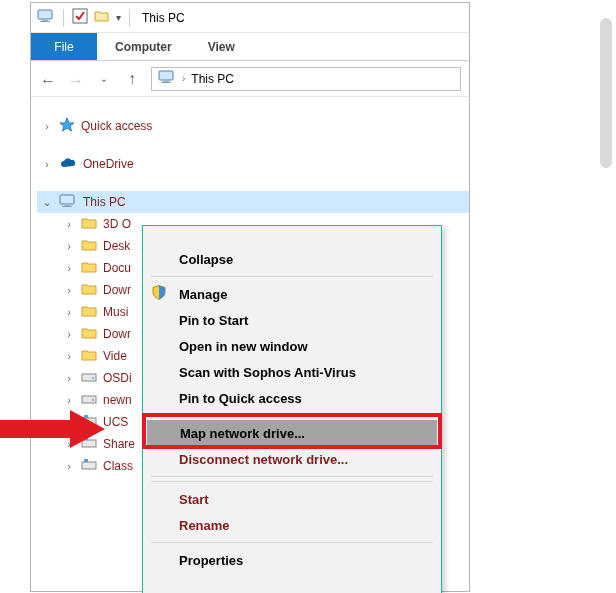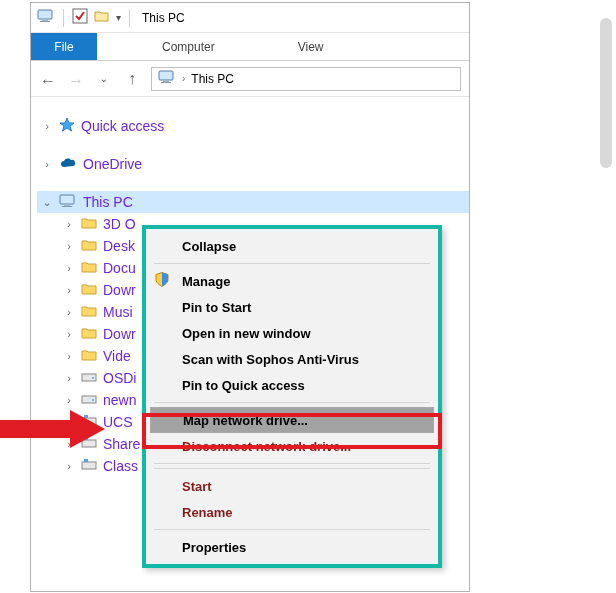--- a/index.html
+++ b/index.html
@@ -38,32 +38,32 @@
   .qat-title { font-size: 12px; color: #000; margin-left: 4px; }
   .svg-ic { display:inline-block; }
   
   .ribbon {
     height: 28px;
     display: flex;
     align-items: stretch;
     border-bottom: 1px solid #d0d0d0;
     background: #fff;
     font-size: 12px;
-    gap: 47px;
   }
   .ribbon .file-tab {
     background: #1979ca;
     color: #fff;
     display: flex; align-items: center; justify-content: center;
     width: 66px;
   }
   .ribbon .tab {
     display: flex; align-items: center; justify-content: center;
     padding: 0 18px;
     color: #444;
+    font-weight: bold;
   }
   
   .navrow {
     height: 36px;
     display: flex;
     align-items: center;
     padding: 0 8px;
     gap: 10px;
     background: #fff;
     border-bottom: 1px solid #e5e5e5;
@@ -93,31 +93,31 @@
     gap: 6px;
     padding-left: 4px;
     position: relative;
   }
   .tree-row.group-top { margin-top: 16px; }
   .tree-row.child { padding-left: 26px; }
   .tree-row.selected { background: #cde8ff; }
   .expander {
     width: 12px; text-align: center; color: #6b6b6b; font-size: 11px;
   }
-  .tree-label { font-size: 14px; color: #6d28d9; white-space: nowrap; }
+  .tree-label { font-size: 12px; color: #7f1d1d; white-space: nowrap; }
   
   .ctxmenu {
     position: absolute;
     left: 142px;
     top: 225px;
     width: 300px;
     background: #f2f2f2;
-    border: 4px solid #14b8a6;
+    border: 1px solid #14b8a6;
     box-shadow: 3px 3px 6px rgba(0,0,0,0.2);
-    padding: 4px 0;
+    padding: 20px 0;
     font-size: 13px;
   }
   .ctx-item {
     height: 26px;
     display: flex;
     align-items: center;
     padding-left: 36px;
     color: #000;
     position: relative;
     font-weight: bold;

